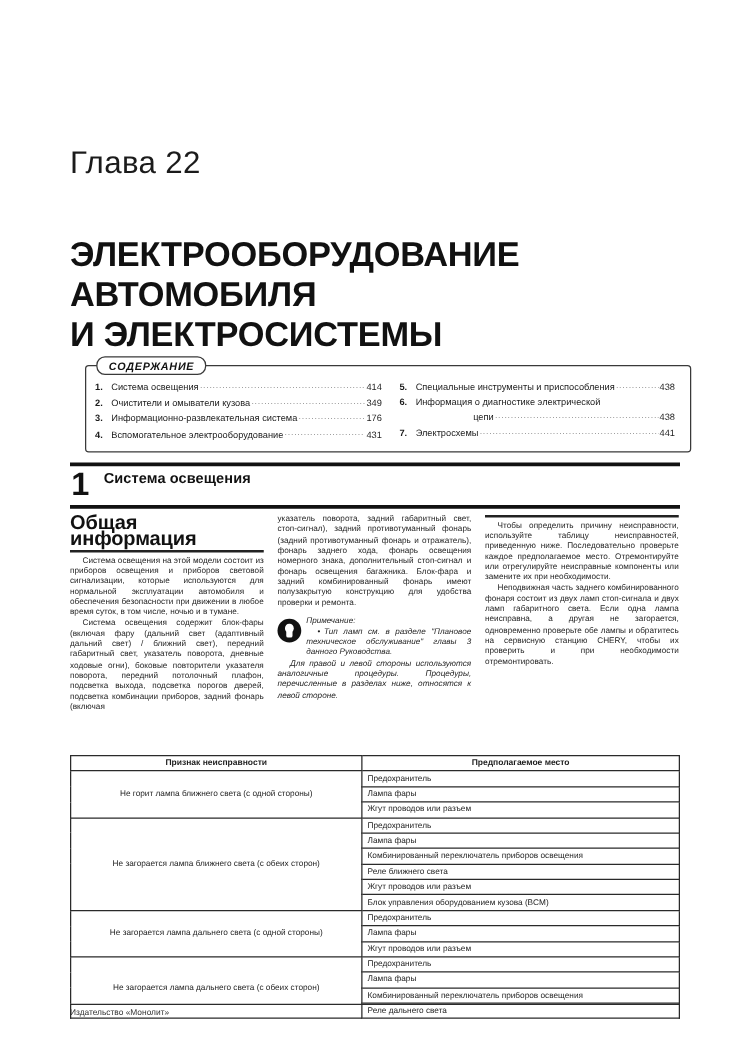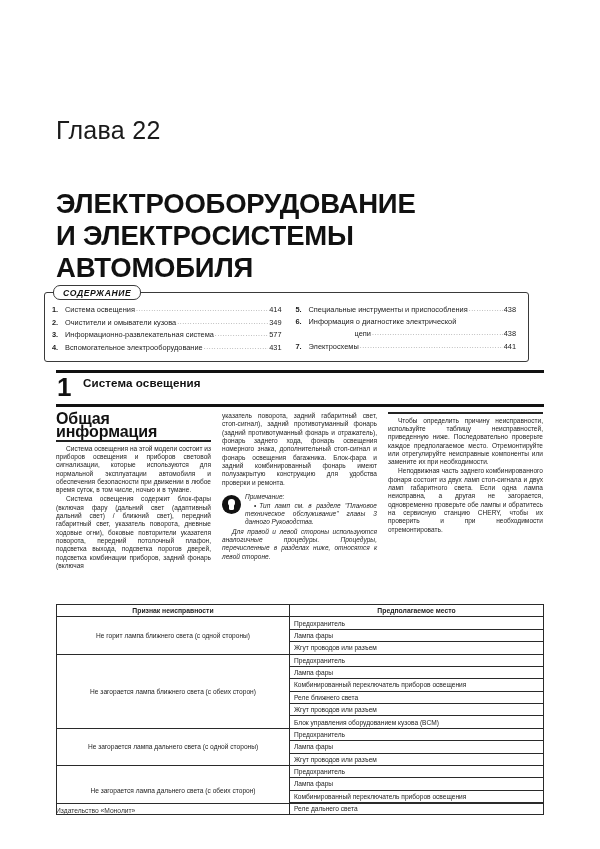--- a/index.html
+++ b/index.html
@@ -45,21 +45,21 @@
     line-height: 1.16;
     letter-spacing: -0.2px;
     color: #111111;
     text-transform: uppercase;
   }
   .chapter-title .line { display: block; white-space: nowrap; }
 
   
   .contents-box {
     position: absolute;
-    left: 44px;
+    left: 68px;
     top: 292px;
     width: 485px;
     height: 70px;
     border: 1px solid #3a3a3a;
     border-radius: 3px;
     box-sizing: border-box;
   }
   .contents-tab {
     position: absolute;
     left: 8px;
@@ -292,22 +292,22 @@
 </style>
 </head>
 <body>
 
 <div class="page">
 
   <div class="chapter-label">Глава 22</div>
 
   <div class="chapter-title">
     <span class="line">ЭЛЕКТРООБОРУДОВАНИЕ</span>
+    <span class="line">АВТОМОБИЛЯ</span>
     <span class="line">И ЭЛЕКТРОСИСТЕМЫ</span>
-    <span class="line">АВТОМОБИЛЯ</span>
   </div>
 
   <div class="contents-box">
     <div class="contents-tab">СОДЕРЖАНИЕ</div>
     <div class="toc-cols">
 
       <div class="toc-col">
         <div class="toc-item">
           <span class="toc-num">1.</span>
           <span class="toc-text">Система освещения</span>
@@ -317,21 +317,21 @@
         <div class="toc-item">
           <span class="toc-num">2.</span>
           <span class="toc-text">Очистители и омыватели кузова</span>
           <span class="toc-dots">.........................................................</span>
           <span class="toc-page">349</span>
         </div>
         <div class="toc-item">
           <span class="toc-num">3.</span>
           <span class="toc-text">Информационно-развлекательная система</span>
           <span class="toc-dots">.........................................................</span>
-          <span class="toc-page">577</span>
+          <span class="toc-page">176</span>
         </div>
         <div class="toc-item">
           <span class="toc-num">4.</span>
           <span class="toc-text">Вспомогательное электрооборудование</span>
           <span class="toc-dots">.........................................................</span>
           <span class="toc-page">431</span>
         </div>
       </div>
 
       <div class="toc-col">

